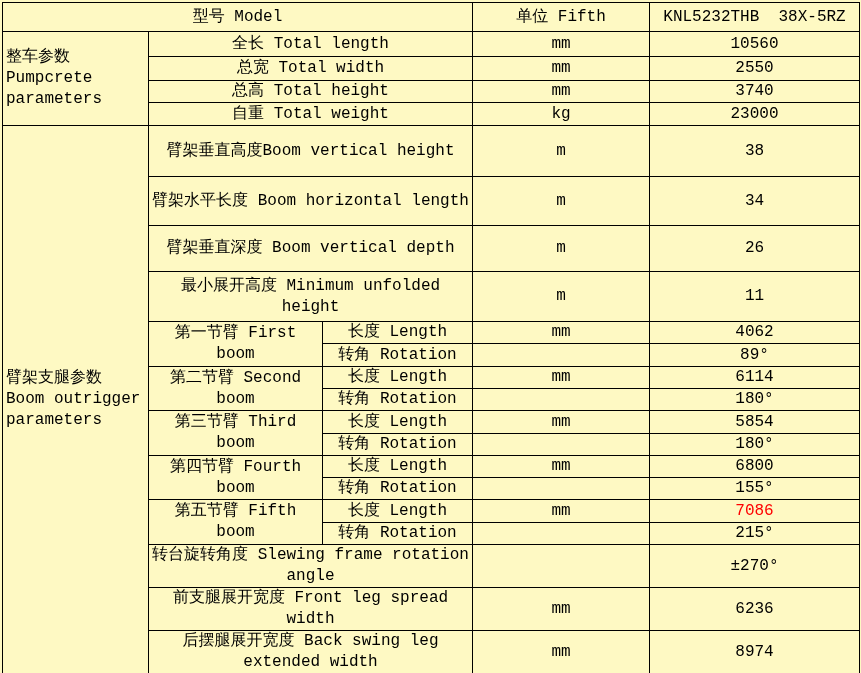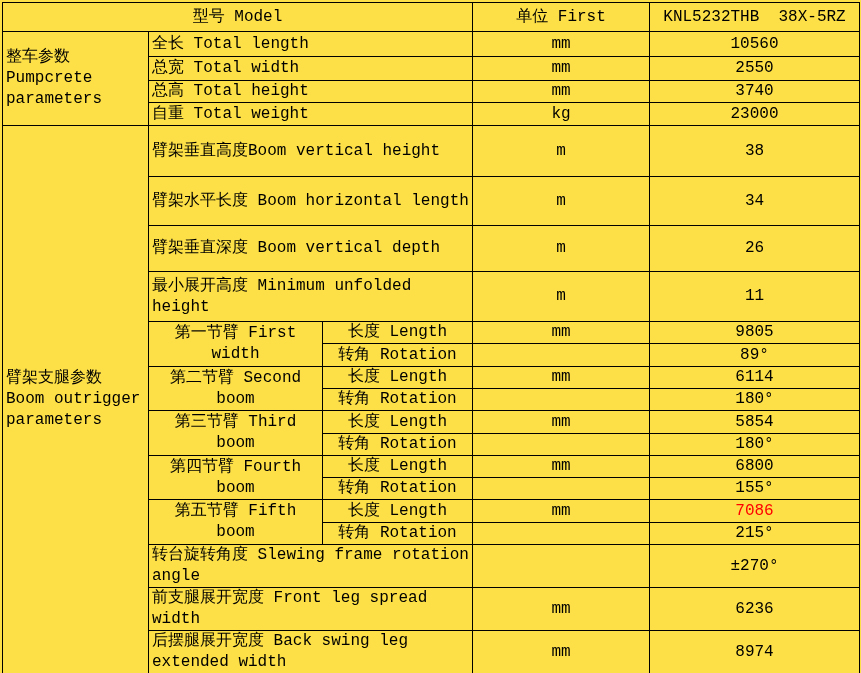--- a/index.html
+++ b/index.html
@@ -1,54 +1,54 @@
 <!DOCTYPE html>
 <html><head>
 <meta charset="utf-8">
 <style>
   html,body { margin:0; padding:0; background:#ffffff; }
   .page {
     width:861px; height:673px; box-sizing:border-box;
-    padding:2px 0 0 2px; background:#fde047;
+    padding:2px 0 0 2px; background:#fef9c3;
     font-family:"Liberation Mono","DejaVu Sans Mono",monospace;
     color:#000000;
   }
   table.spec {
     border-collapse:collapse; table-layout:fixed;
     width:857px; font-size:16px; color:#000000;
   }
   table.spec td {
     border:1px solid #000000;
     padding:0 3px;
     vertical-align:middle;
     white-space:pre-wrap;
     line-height:21px;
     overflow:hidden;
   }
   .c { text-align:center; }
-  .l { text-align:left; }
+  .l { text-align:center; }
   .group { line-height:23px; text-align:left; }
 </style>
 </head>
 <body>
 
 <div class="page">
 <table class="spec">
   <colgroup>
     <col style="width:146px">
         <col style="width:174px">
         <col style="width:150px">
         <col style="width:177px">
         <col style="width:210px">
   </colgroup>
 
   <tbody>
         <tr style="height:29px">
     <td colspan="3" class="c">型号 Model</td>
-    <td class="c">单位 First</td>
+    <td class="c">单位 Fifth</td>
     <td class="c">KNL5232THB  38X-5RZ</td>
   </tr>
 
   <tr style="height:25px">
     <td rowspan="4" class="group">整车参数
 Pumpcrete
 parameters</td>
     <td colspan="2" class="l">全长 Total length</td>
     <td class="c">mm</td>
     <td class="c">10560</td>
@@ -88,24 +88,24 @@
     <td class="c">26</td>
   </tr>
   <tr style="height:50px">
     <td colspan="2" class="l">最小展开高度 Minimum unfolded
 height</td>
     <td class="c">m</td>
     <td class="c">11</td>
   </tr>
 
   <tr style="height:22px">
-    <td rowspan="2" class="c">第一节臂 First width</td>
+    <td rowspan="2" class="c">第一节臂 First boom</td>
     <td class="c">长度 Length</td>
     <td class="c">mm</td>
-    <td class="c">9805</td>
+    <td class="c">4062</td>
   </tr>
   <tr style="height:23px">
     <td class="c">转角 Rotation</td>
     <td class="c"></td>
     <td class="c">89°</td>
   </tr>
 
   <tr style="height:22px">
     <td rowspan="2" class="c">第二节臂 Second
 boom</td>

